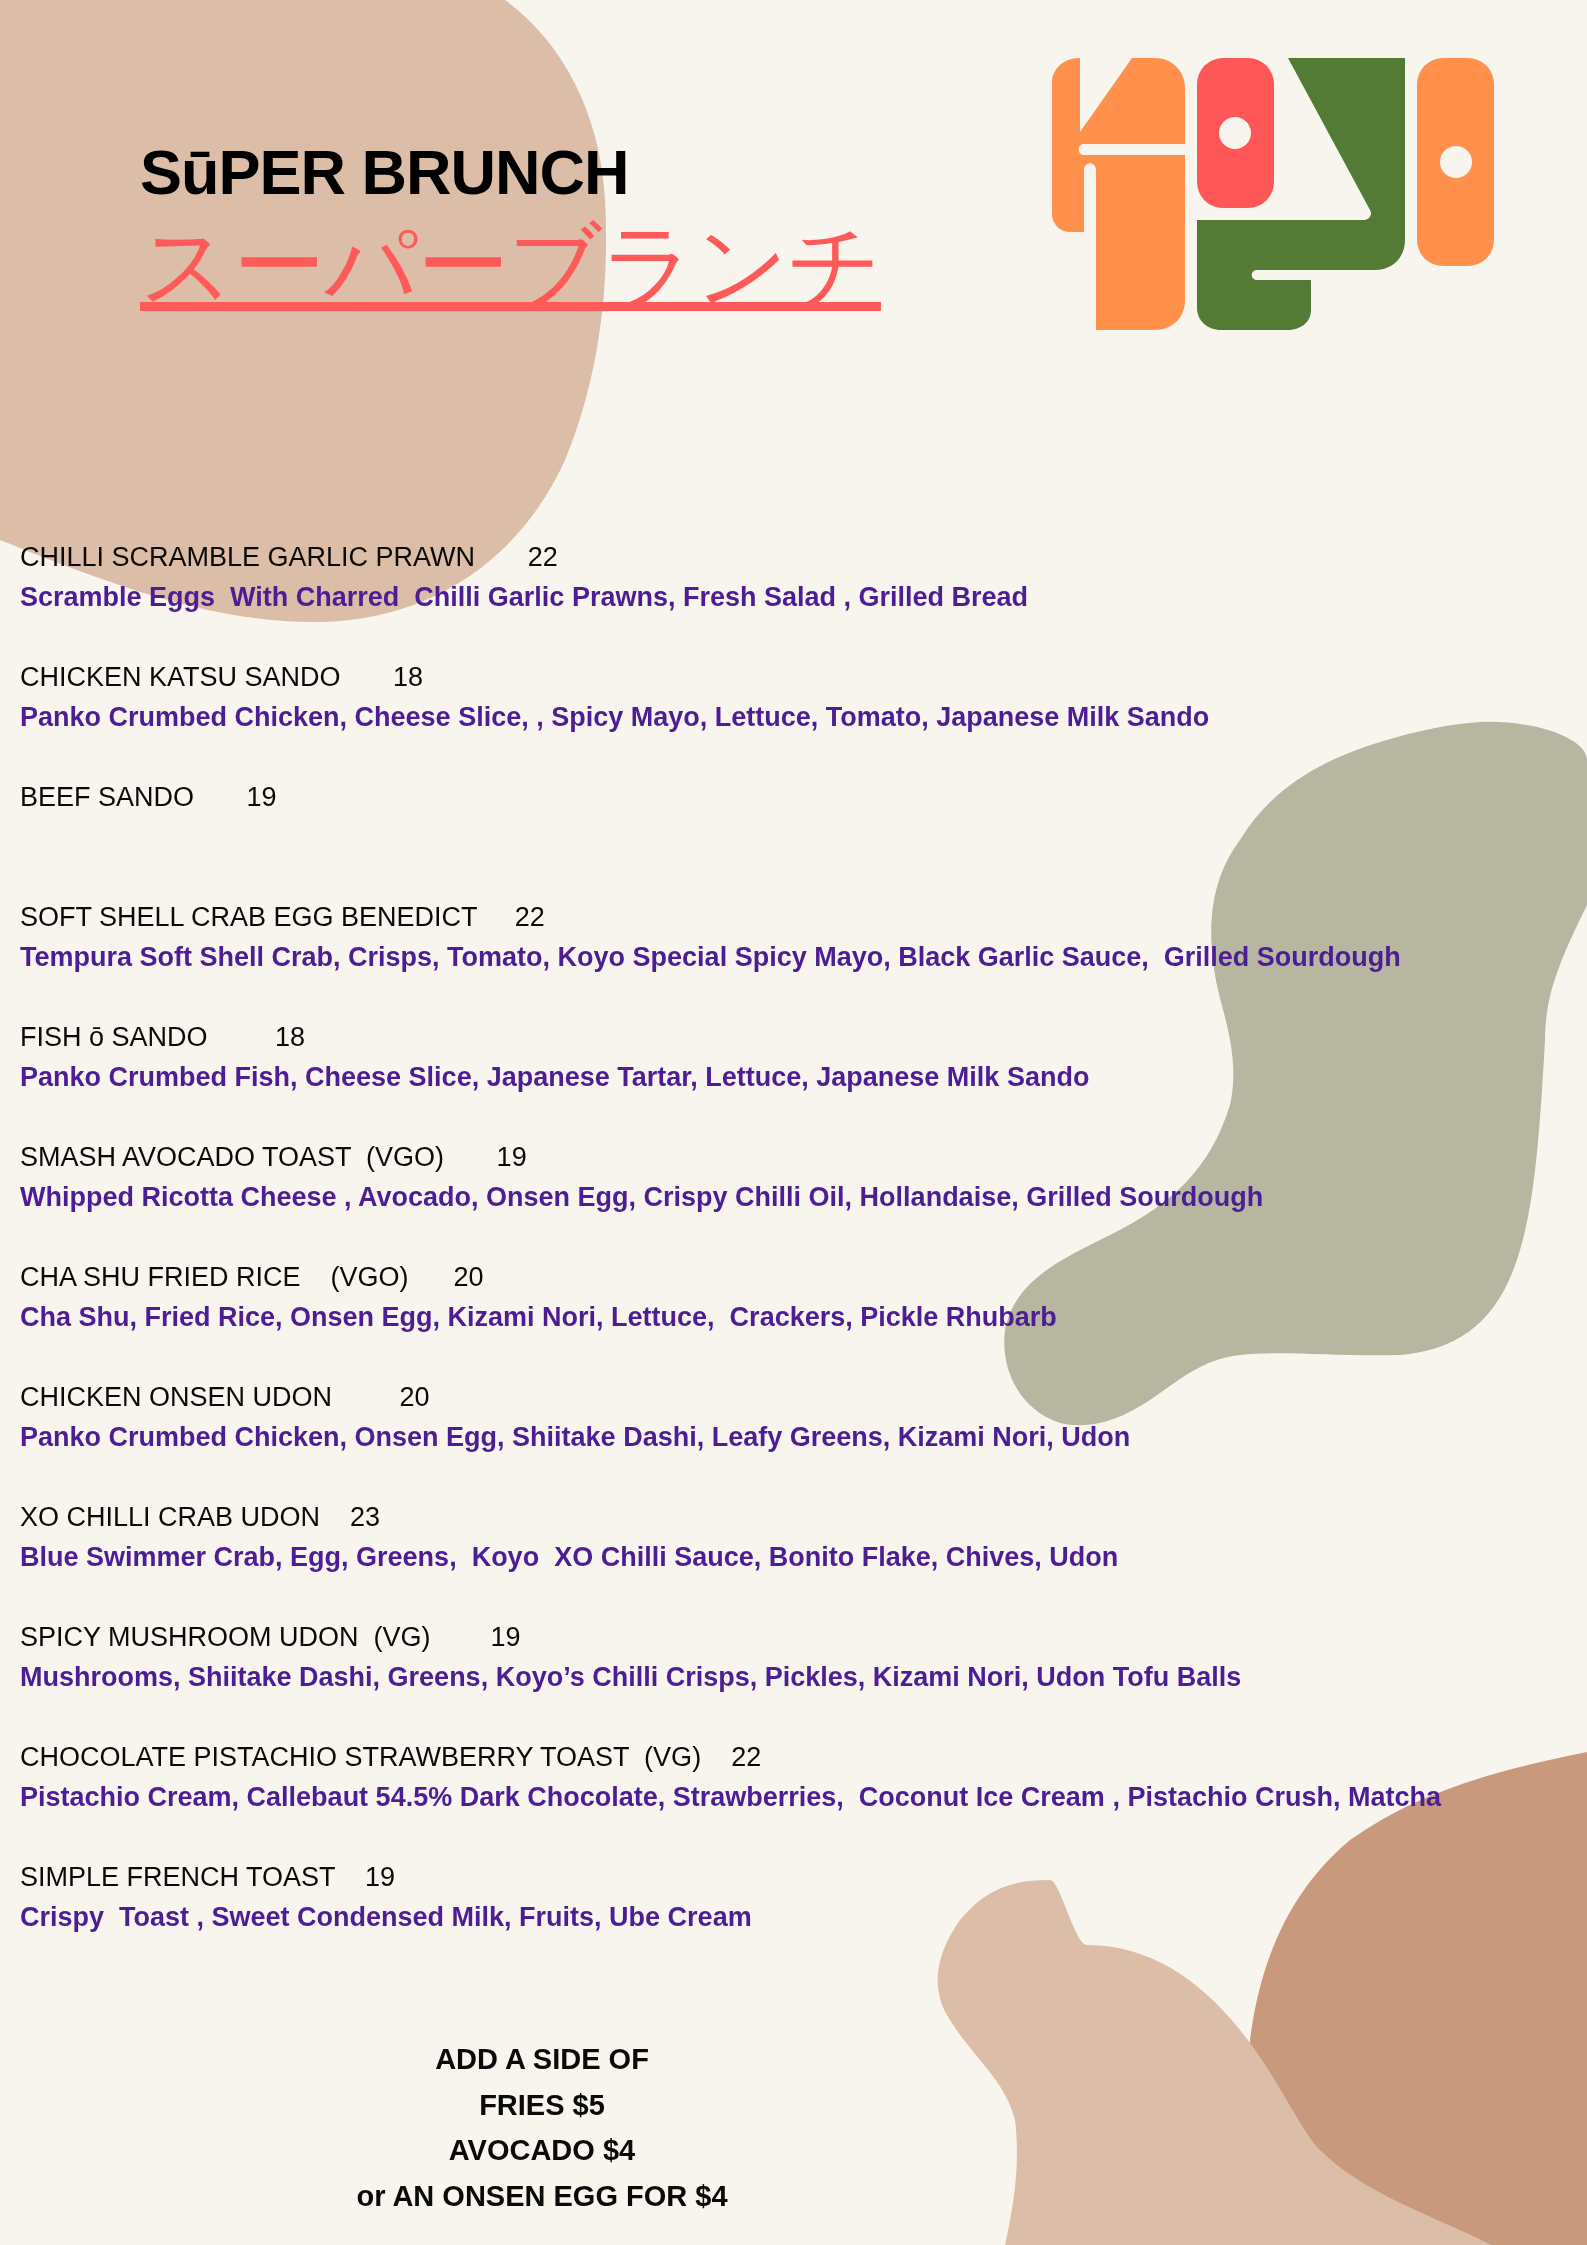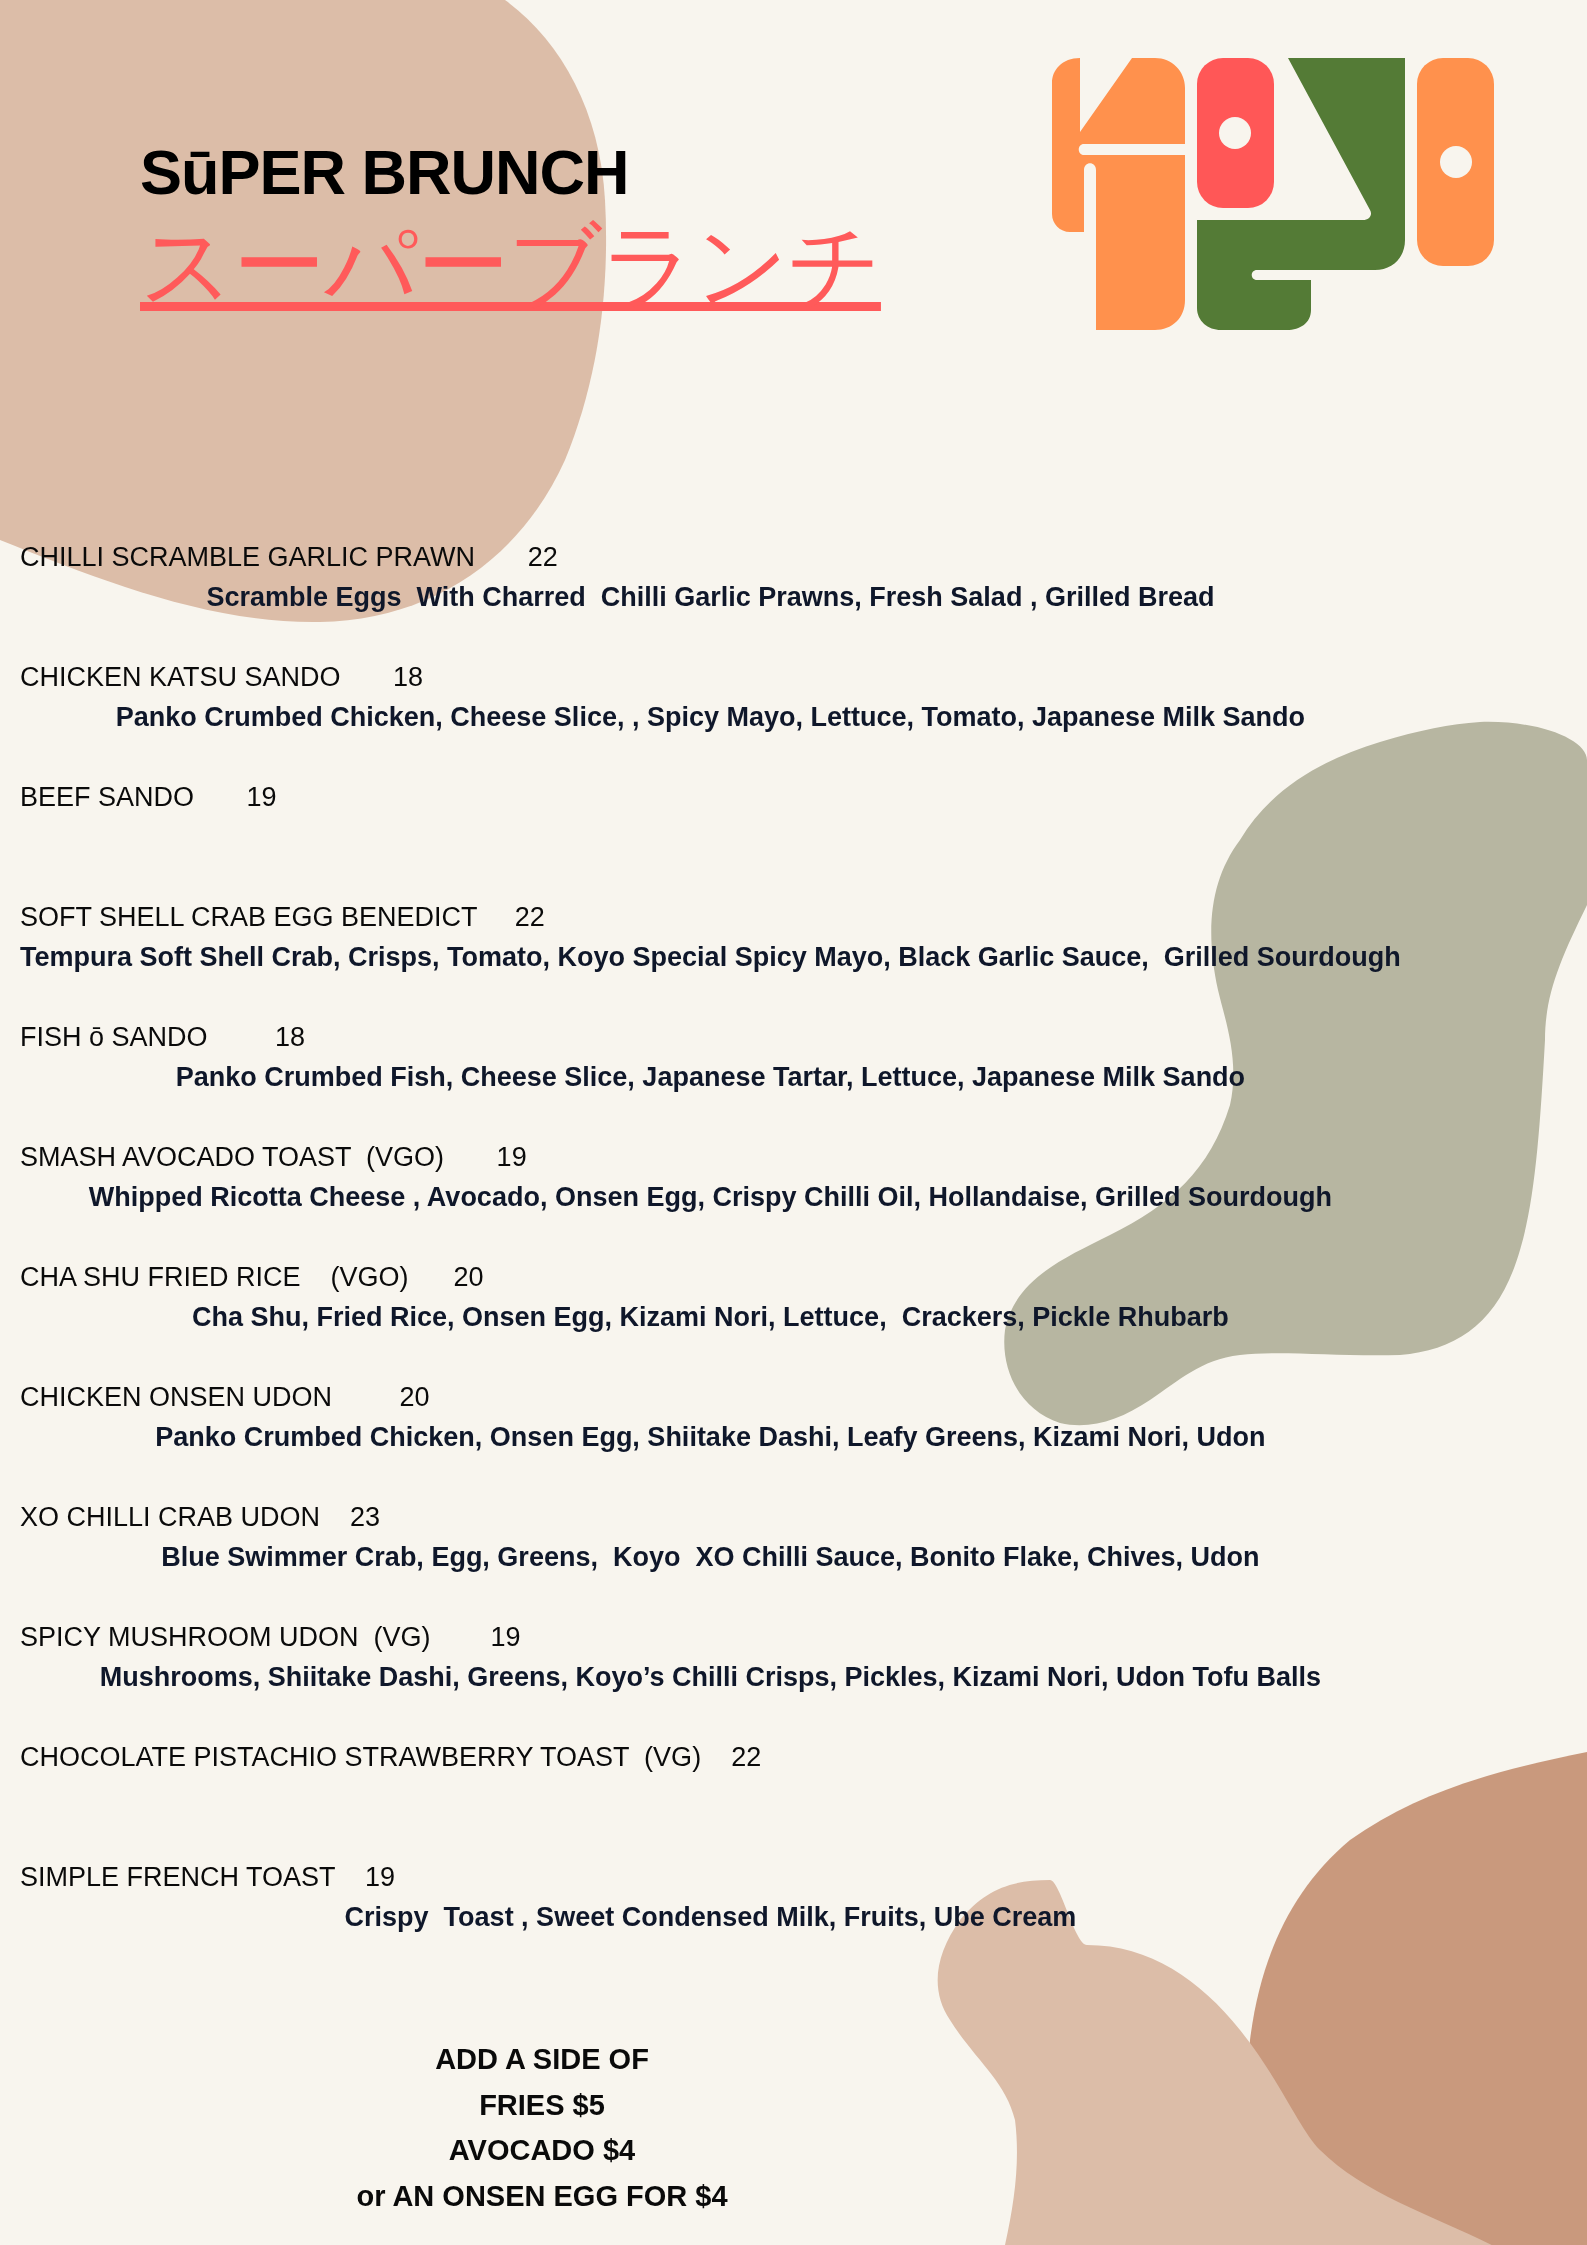--- a/index.html
+++ b/index.html
@@ -22,23 +22,22 @@
     }
     .logo { position:absolute; left:1052px; top:58px; width:443px; height:275px; z-index:2; }
     .menu { position:absolute; left:20px; top:537px; z-index:2; }
     .item { height:120px; }
     .item-head {
       font-size:27px; font-weight:400; color:#0a0a0a; line-height:40px;
       white-space:pre;
     }
     .item-head .price { margin-left:0; }
     .item-desc {
-      font-size:27px; font-weight:700; color:#0f172a; line-height:40px;
+      font-size:27px; font-weight:700; color:#4c1d95; line-height:40px;
       white-space:pre;
-      text-align:center;
     }
     .sides {
       position:absolute; left:242px; top:2037px; width:600px; z-index:2;
       text-align:center; font-size:29px; font-weight:700; color:#0a0a0a;
       line-height:45.5px;
     }
   </style>
 </head>
 <body>
 
@@ -107,20 +106,21 @@
   <div class="item">
     <div class="item-head"><span>XO CHILLI CRAB UDON</span><span>    </span><span class="price">23</span></div>
     <div class="item-desc">Blue Swimmer Crab, Egg, Greens,  Koyo  XO Chilli Sauce, Bonito Flake, Chives, Udon</div>
   </div>
   <div class="item">
     <div class="item-head"><span>SPICY MUSHROOM UDON  (VG)</span><span>        </span><span class="price">19</span></div>
     <div class="item-desc">Mushrooms, Shiitake Dashi, Greens, Koyo’s Chilli Crisps, Pickles, Kizami Nori, Udon Tofu Balls</div>
   </div>
   <div class="item">
     <div class="item-head"><span>CHOCOLATE PISTACHIO STRAWBERRY TOAST  (VG)</span><span>    </span><span class="price">22</span></div>
+    <div class="item-desc">Pistachio Cream, Callebaut 54.5% Dark Chocolate, Strawberries,  Coconut Ice Cream , Pistachio Crush, Matcha</div>
   </div>
   <div class="item">
     <div class="item-head"><span>SIMPLE FRENCH TOAST</span><span>    </span><span class="price">19</span></div>
     <div class="item-desc">Crispy  Toast , Sweet Condensed Milk, Fruits, Ube Cream</div>
   </div>
 </div>
 
 <div class="sides">
   <div>ADD A SIDE OF</div>
   <div>FRIES  $5</div>

